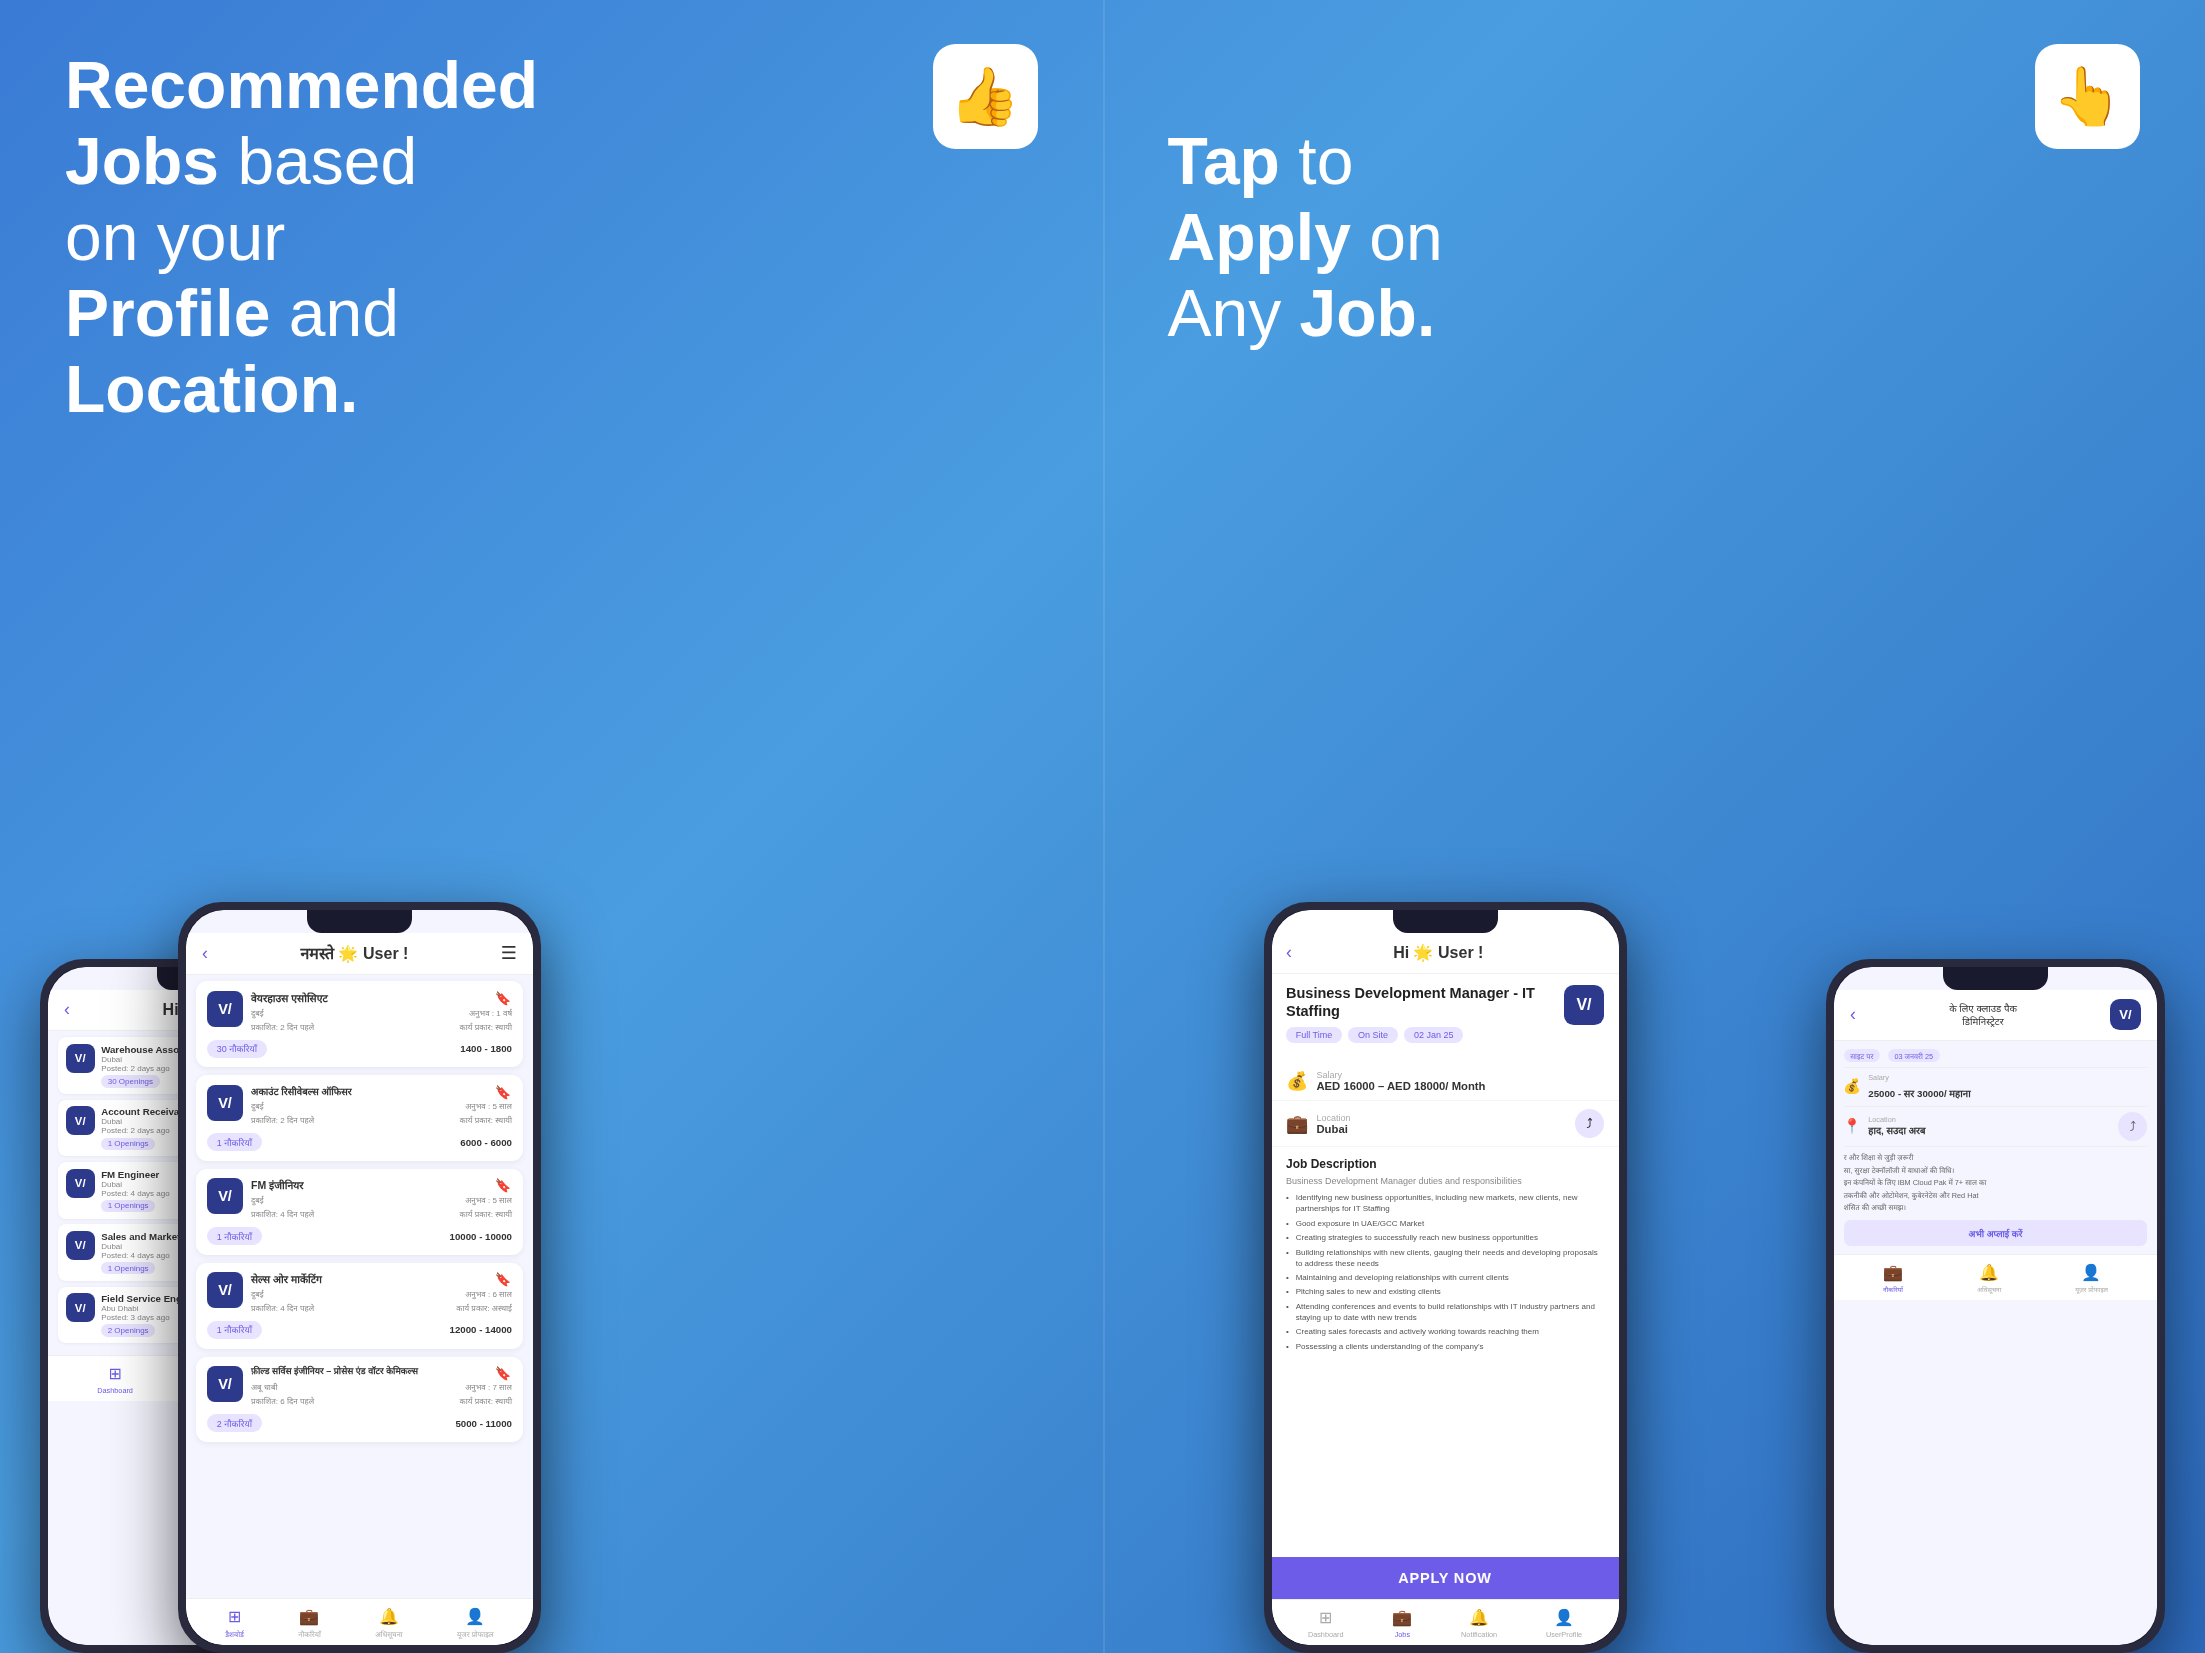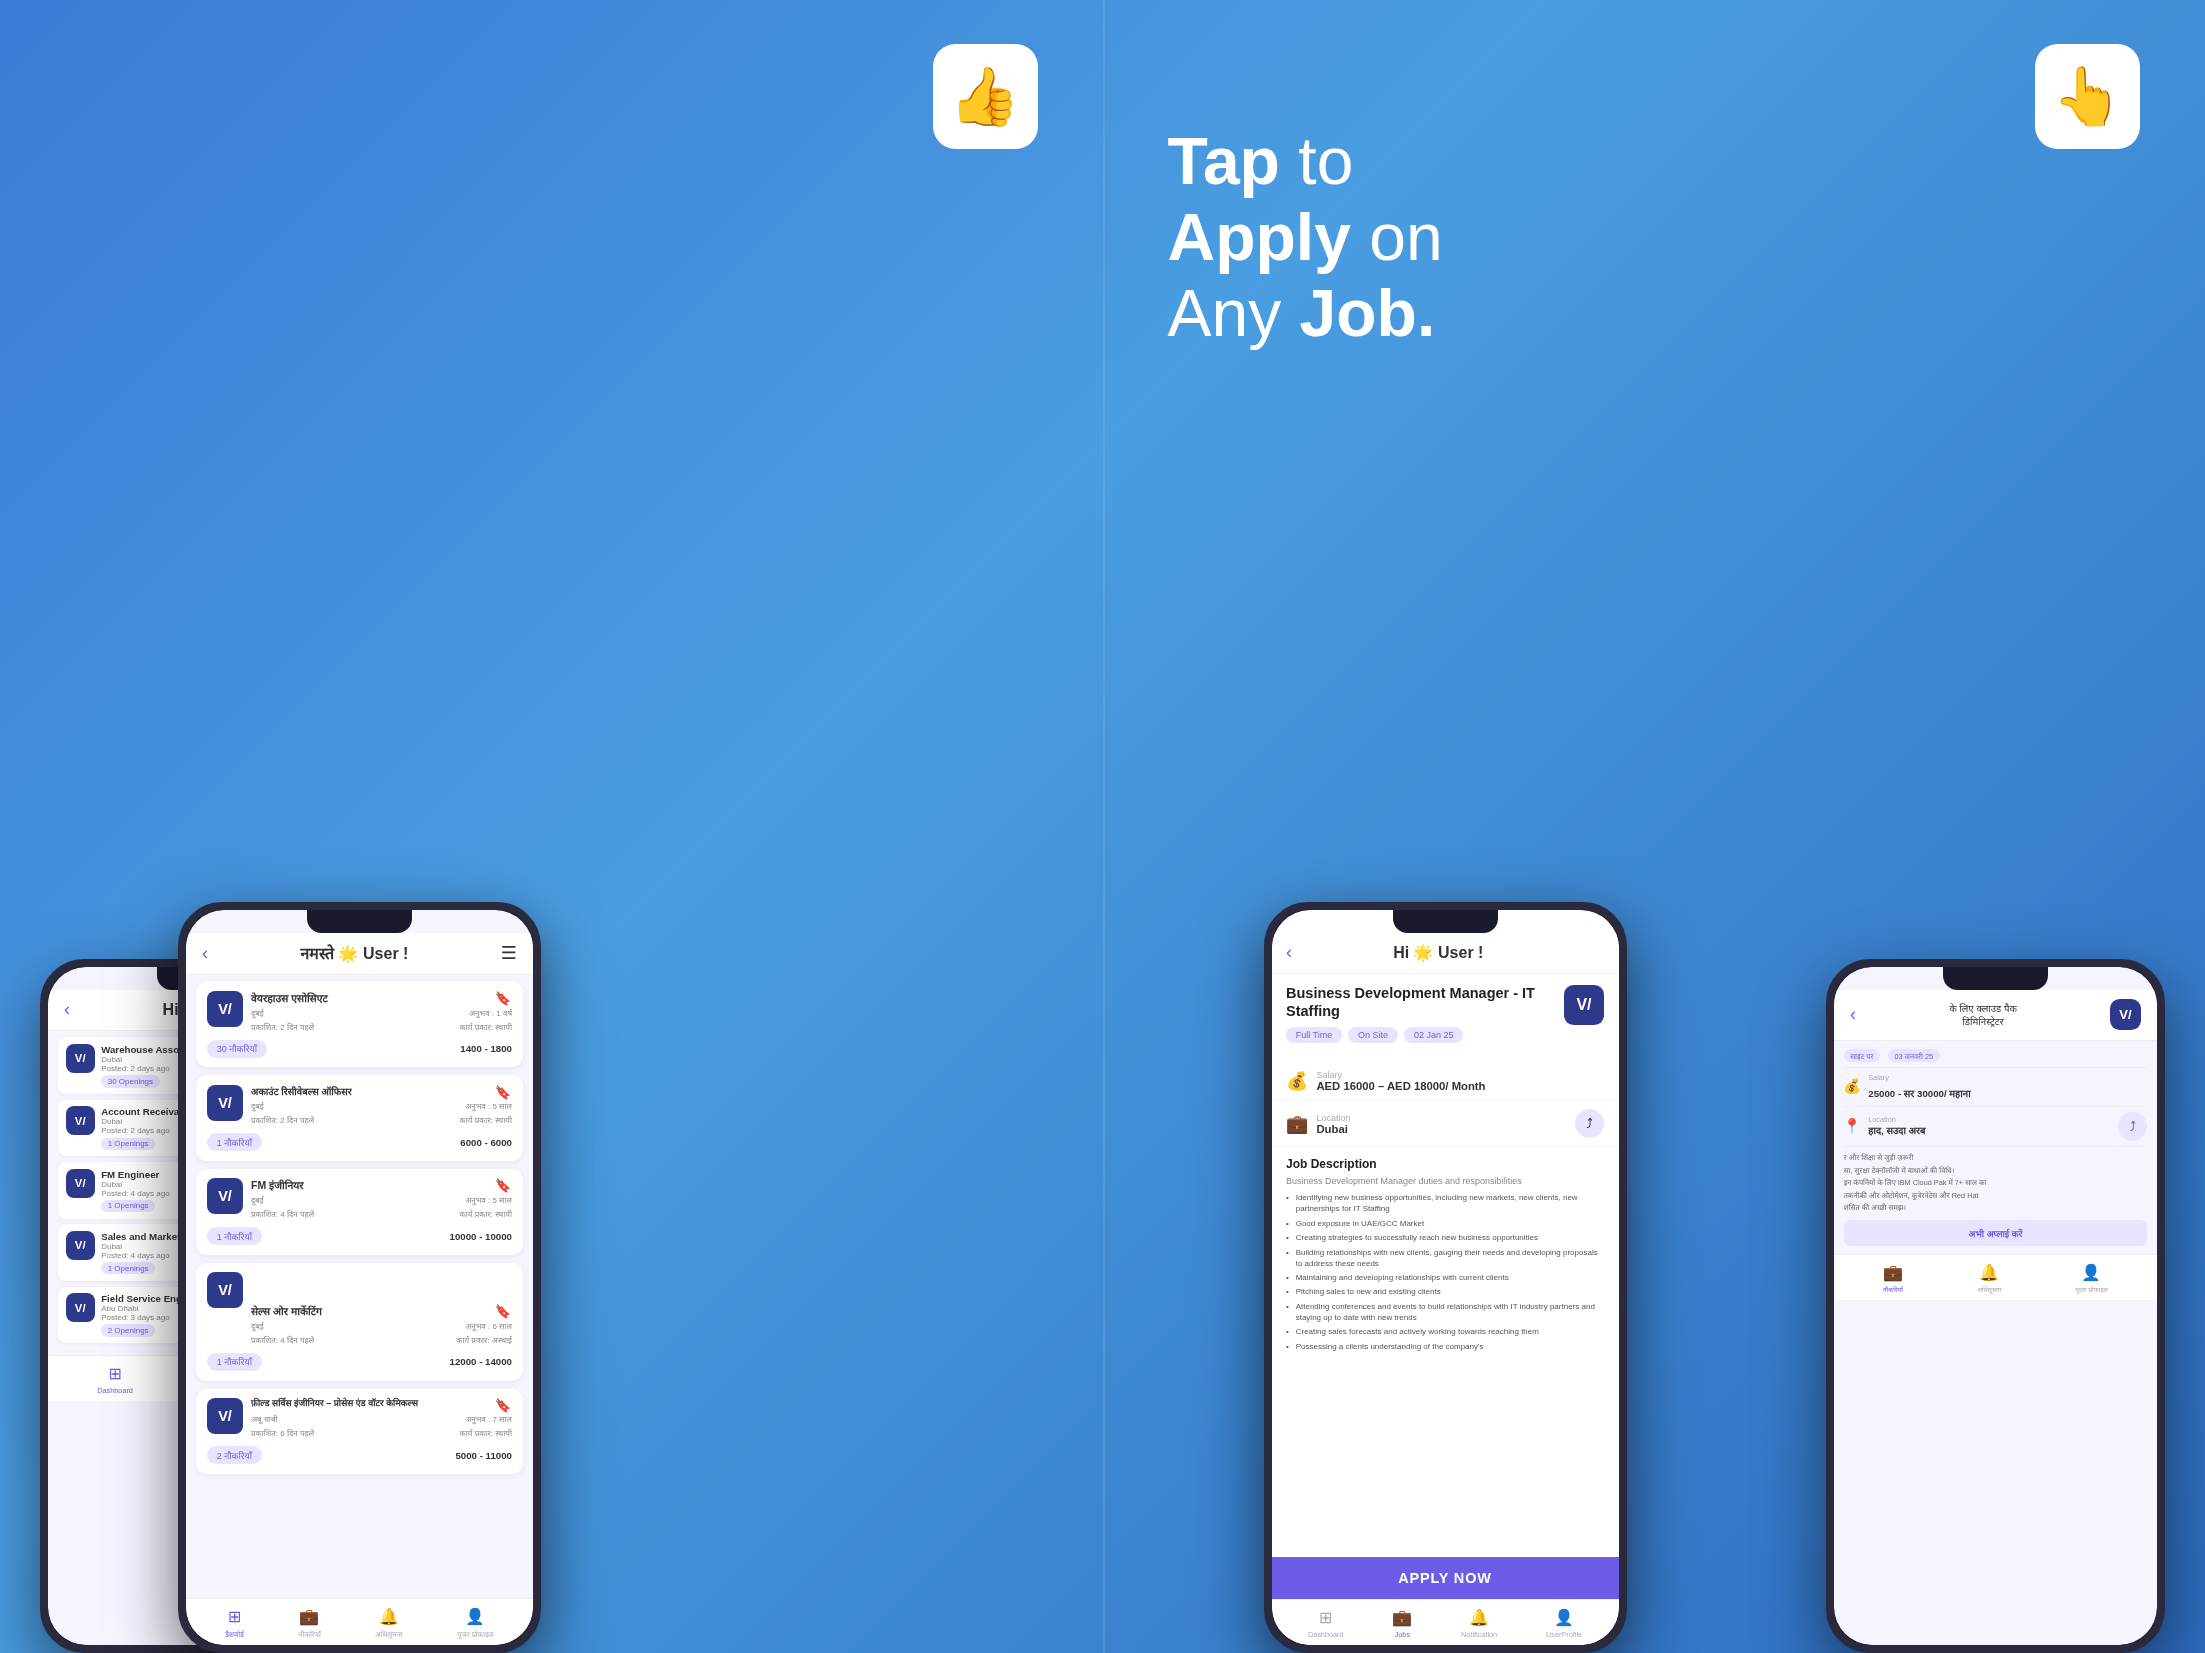--- a/index.html
+++ b/index.html
@@ -523,20 +523,27 @@
   </style>
 </head>
 <body>
 
 <div class="left-panel">
 
   <div class="feature-icon">
     <span style="font-size:57px;">👍</span>
   </div>
 
+  <div class="hero-text">
+    <strong>Recommended</strong><br>
+    <strong>Jobs</strong><span> based</span><br>
+    <span>on your</span><br>
+    <strong>Profile</strong><span> and</span><br>
+    <strong>Location.</strong>
+  </div>
 
   <div class="phones-container">
 
     <div class="phone-back">
       <div class="phone-screen">
         <div class="phone-notch"></div>
 
         <div class="screen-header">
           <div class="back-btn">‹</div>
           <div class="screen-header-title">
@@ -701,21 +708,21 @@
             <div class="hindi-job-footer">
               <span class="openings-badge">1 नौकरियाँ</span>
               <span class="salary-text">10000 - 10000</span>
             </div>
           </div>
 
           <div class="hindi-job-card">
             <div class="hindi-job-header">
               <div class="job-logo">V/</div>
               <div style="flex:1;">
-                <div style="display:flex;justify-content:space-between;align-items:flex-start;margin-top:32px;">
+                <div style="display:flex;justify-content:space-between;align-items:flex-start;">
                   <div class="job-title" style="font-size:10.5px;">सेल्स ओर मार्केटिंग</div>
                   <span class="bookmark-icon">🔖</span>
                 </div>
                 <div class="hindi-job-meta">
                   <span>दुबई</span>
                   <span>अनुभव : 6 साल</span>
                 </div>
                 <div class="hindi-job-meta">
                   <span>प्रकाशित: 4 दिन पहले</span>
                   <span>कार्य प्रकार: अस्थाई</span>

